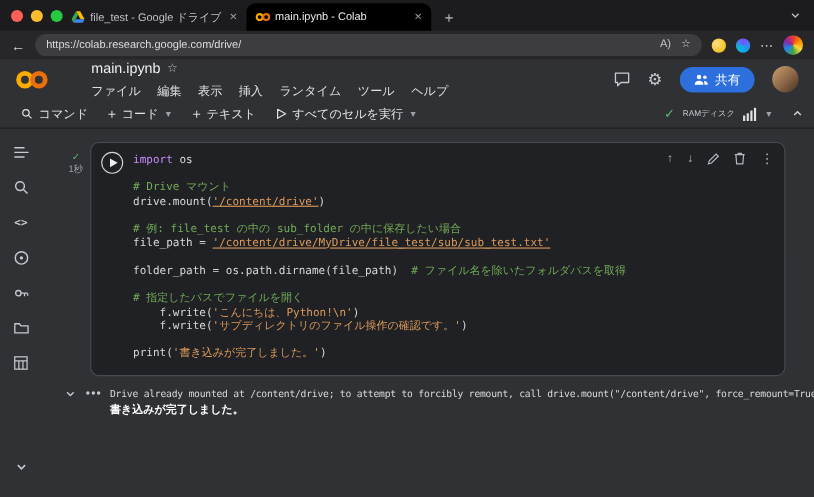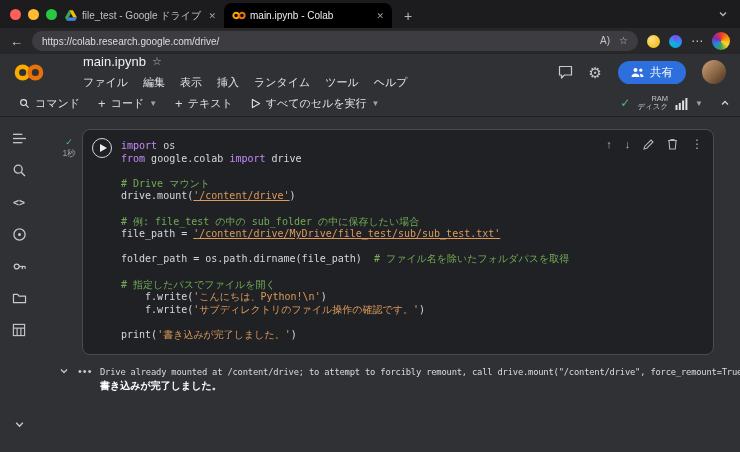--- a/index.html
+++ b/index.html
@@ -51,21 +51,21 @@
     background:linear-gradient(135deg,#cba273 0%,#8a6547 55%,#44311f 100%); }
 
   
   .colab-toolbar { height:27px; background:#2f3134; border-bottom:1px solid #1f2023;
                    display:flex; align-items:center; padding:0 10px; font-size:11px; color:#e0e2e5; }
   .tb-item { display:flex; align-items:center; gap:5px; padding:0 9px; white-space:nowrap; }
   .plus { font-size:13px; color:#d6d8db; line-height:1; }
   .caret { font-size:8px; color:#9ea2a7; }
   .tb-right { margin-left:auto; display:flex; align-items:center; gap:7px; }
   .check { color:#5bb974; font-size:12px; font-weight:bold; }
-  .ram-disk { display:flex; flex-direction:column; font-size:7.5px; line-height:8.5px; color:#c3c6ca; text-align:right; }
+  .ram-disk { display:flex; font-size:7.5px; line-height:8.5px; color:#c3c6ca; text-align:right; }
   .collapse-up { margin-left:10px; color:#cfd1d4; }
 
   
   .colab-body { display:flex; height:335px; }
   .sidebar { width:38px; flex:none; display:flex; flex-direction:column; align-items:center;
              padding-top:12px; gap:14px; position:relative; }
   .side-icon { width:18px; height:18px; display:flex; align-items:center; justify-content:center; color:#c6c9cd; }
   .code-glyph { font-family:"DejaVu Sans Mono",monospace; font-size:10px; font-weight:bold; }
   .sb-bottom { position:absolute; bottom:22px; left:0; width:38px; display:flex; justify-content:center; color:#c6c9cd; }
 
@@ -322,21 +322,20 @@
           </span>
           <span>
             <svg width="11" height="12" viewBox="0 0 11 12">
                 <path d="M1 2.5 h9 M4 2.5 v-1 h3 v1 M2 2.5 l0.7 8.5 h5.6 l0.7 -8.5" fill="none" stroke="currentColor" stroke-width="1.1"></path>
               </svg>
           </span>
           <span>⋮</span>
         </div>
         <div class="code">
             <div class="code-line"><span class="tok-kw">import</span><span class="tok-pl"> os</span></div>
-            <div class="code-line"><span class="tok-kw">from</span><span class="tok-pl"> google.colab </span><span class="tok-kw">import</span><span class="tok-pl"> drive</span></div>
             <div class="code-line">&nbsp;</div>
             <div class="code-line"><span class="tok-cm"># Drive マウント</span></div>
             <div class="code-line"><span class="tok-pl">drive.mount(</span><span class="tok-strU">'/content/drive'</span><span class="tok-pl">)</span></div>
             <div class="code-line">&nbsp;</div>
             <div class="code-line"><span class="tok-cm"># 例: file_test の中の sub_folder の中に保存したい場合</span></div>
             <div class="code-line"><span class="tok-pl">file_path = </span><span class="tok-strU">'/content/drive/MyDrive/file_test/sub/sub_test.txt'</span></div>
             <div class="code-line">&nbsp;</div>
             <div class="code-line"><span class="tok-pl">folder_path = os.path.dirname(file_path)  </span><span class="tok-cm"># ファイル名を除いたフォルダパスを取得</span></div>
             <div class="code-line">&nbsp;</div>
             <div class="code-line"><span class="tok-cm"># 指定したパスでファイルを開く</span></div>

